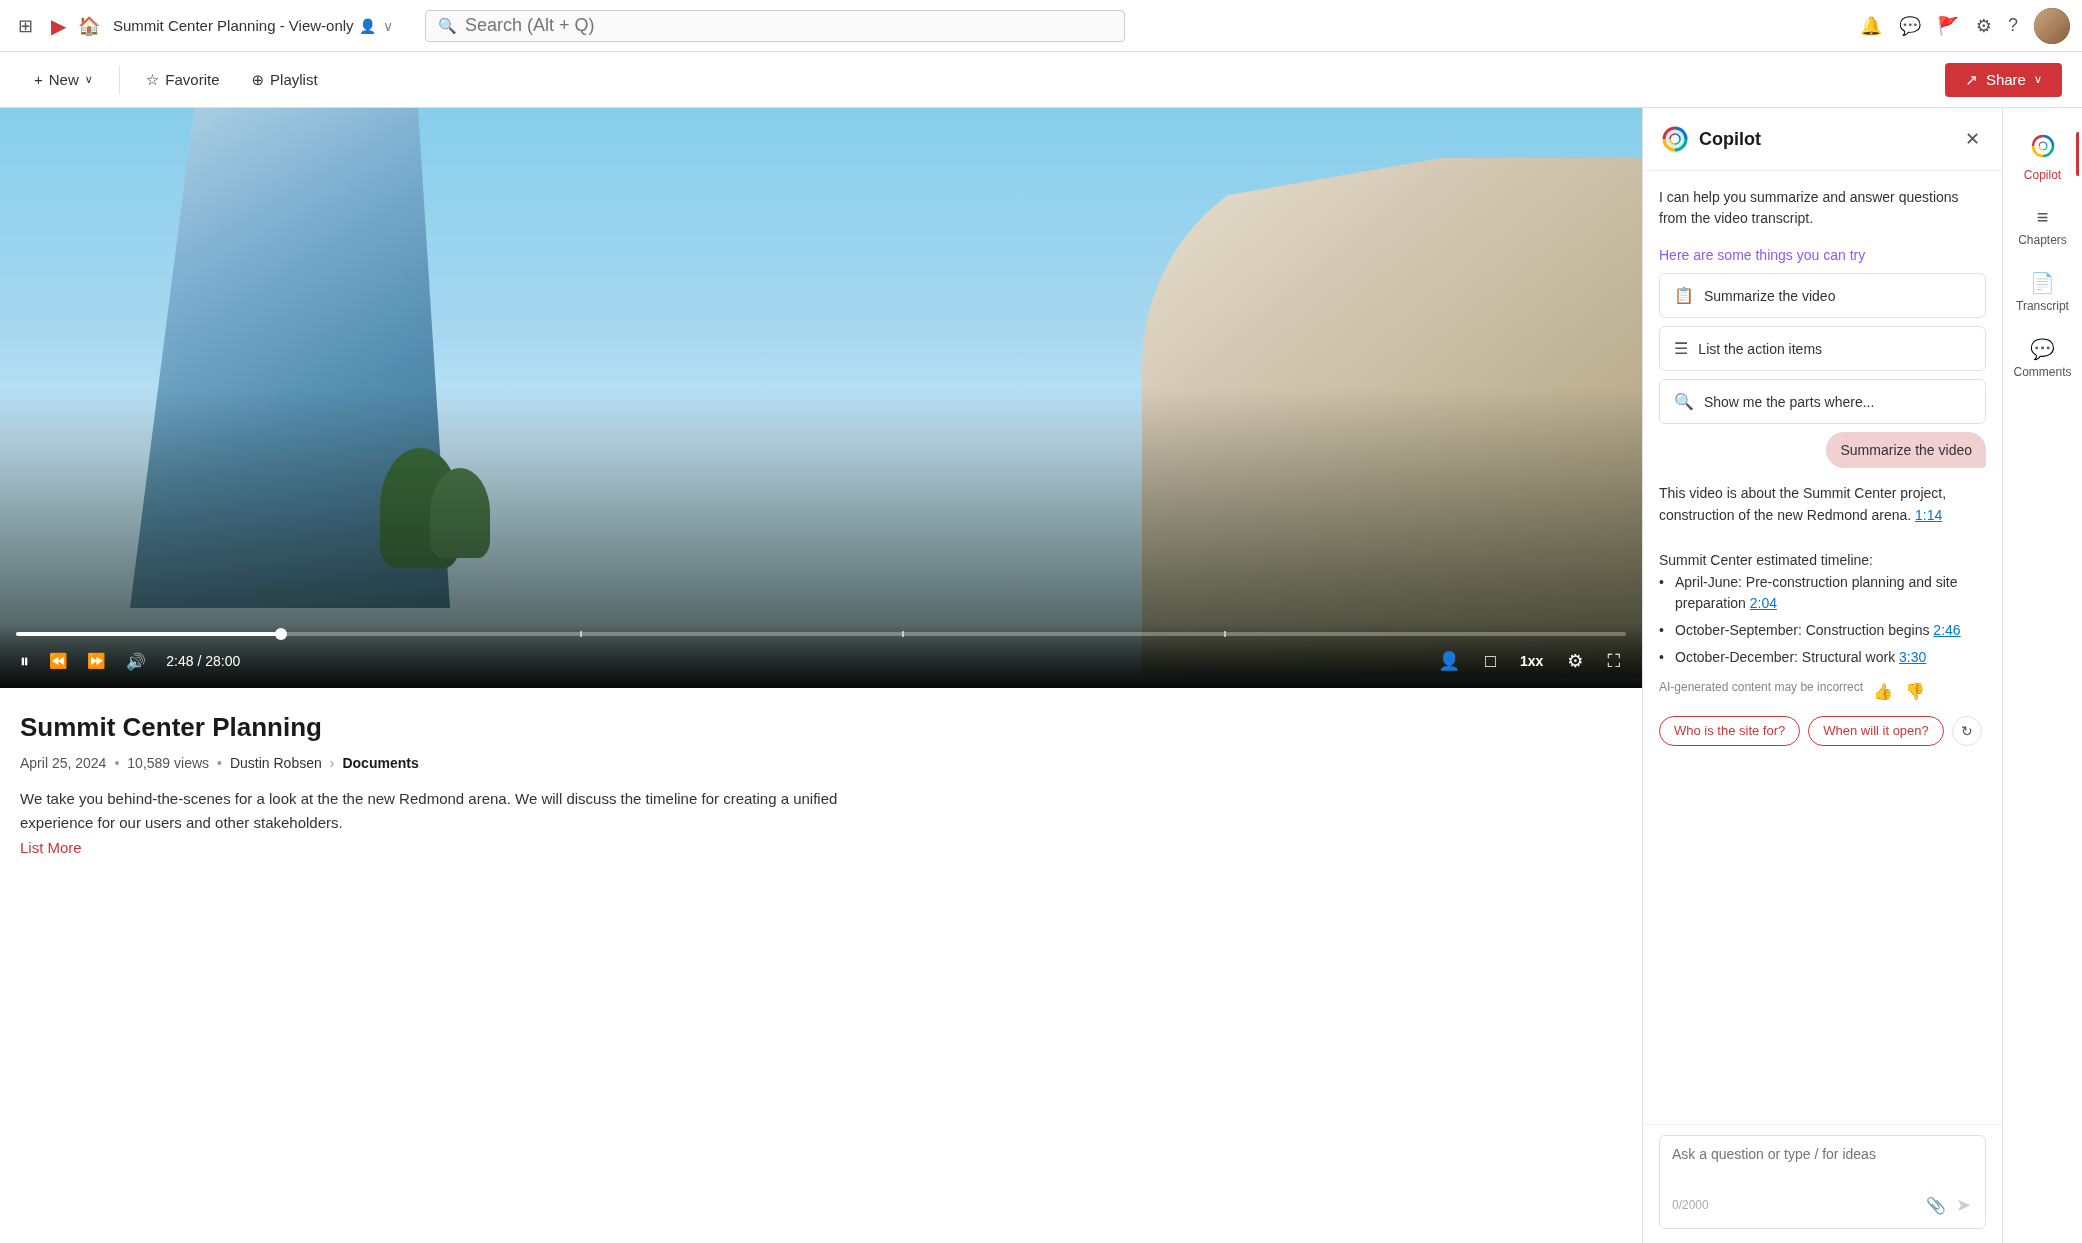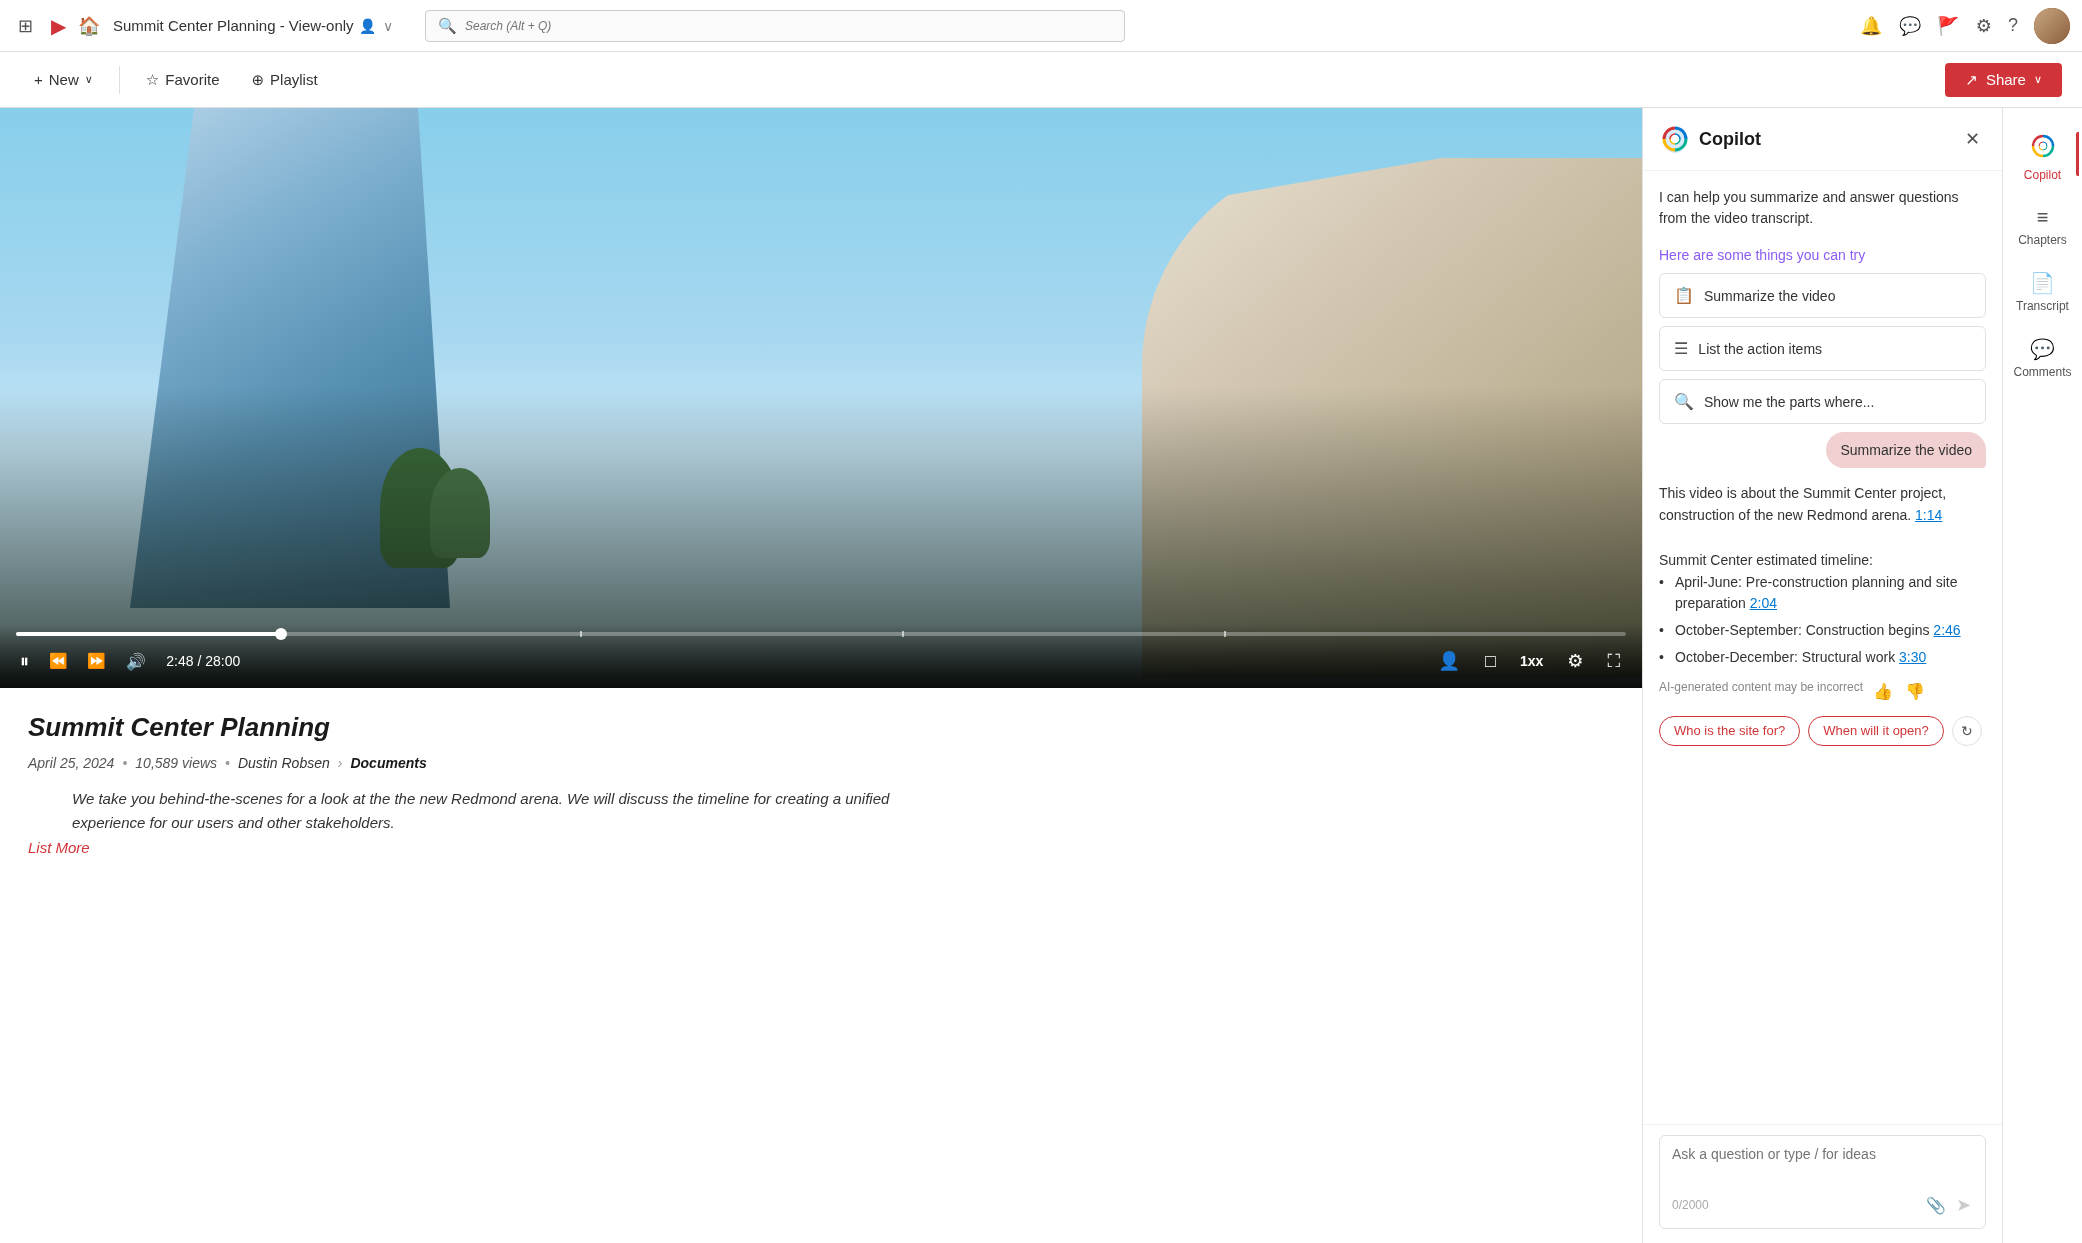--- a/index.html
+++ b/index.html
@@ -36,25 +36,24 @@
       font-size: 14px;
       color: #555;
       background: #fafafa;
       display: flex;
       align-items: center;
       gap: 8px;
     }
     .nav-search input {
       border: none;
       background: transparent;
-      font-size: 12px;
+      font-size: 18px;
       color: #be185d;
       outline: none;
       width: 100%;
-      font-style: italic;
     }
     .nav-right {
       margin-left: auto;
       display: flex;
       align-items: center;
       gap: 16px;
     }
     .nav-icon-btn { color: #555; font-size: 18px; cursor: pointer; }
     .avatar {
       width: 36px; height: 36px;
@@ -251,22 +250,21 @@
       border: none;
       color: white;
       cursor: pointer;
       font-size: 14px;
       padding: 4px 6px;
       border-radius: 3px;
     }
 
     
     .video-info {
-      padding: 24px 28px;
-      font-style: italic;
+      padding: 24px 20px;
     }
     .video-title {
       font-size: 26px;
       font-weight: 600;
       color: #1a1a1a;
       margin-bottom: 12px;
     }
     .video-meta {
       display: flex;
       align-items: center;
@@ -277,21 +275,20 @@
     }
     .video-meta .separator { color: #999; }
     .video-meta .author-name { color: #333; font-weight: 500; }
     .video-meta .breadcrumb-arrow { color: #999; }
     .video-meta .folder-link { color: #1a1a1a; font-weight: 600; cursor: pointer; }
     .video-description {
       font-size: 15px;
       color: #333;
       line-height: 1.6;
       max-width: 860px;
-      margin-left: 44px;
     }
     .show-more {
       color: #d13438;
       cursor: pointer;
       font-size: 15px;
       text-decoration: none;
       display: block;
       margin-top: 4px;
     }
 

